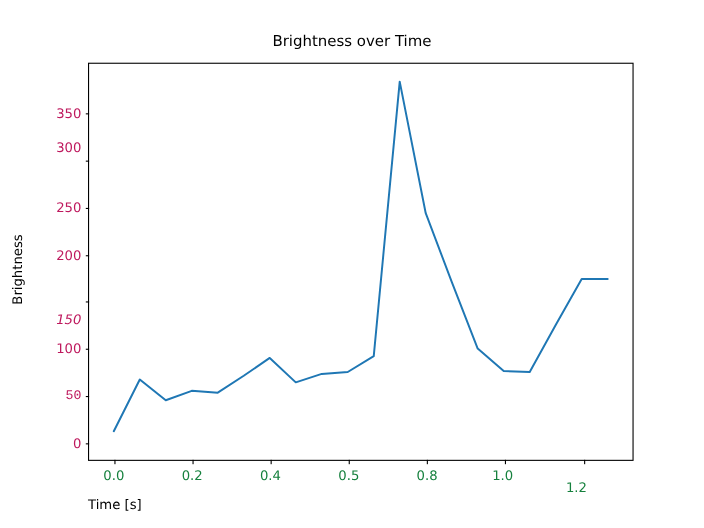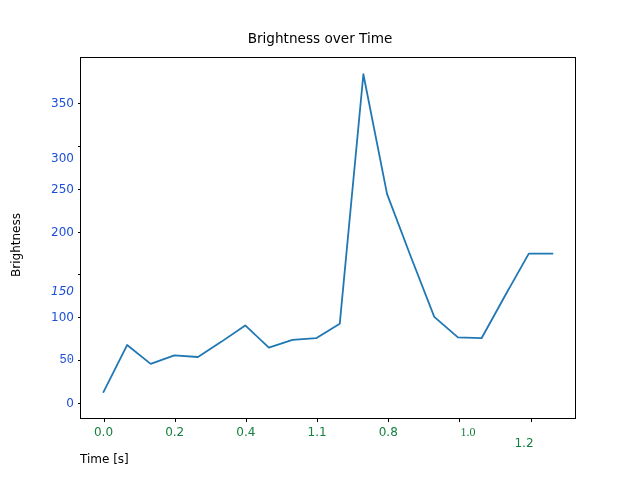--- a/index.html
+++ b/index.html
@@ -45,21 +45,21 @@
     position:absolute;
     width:3.5px;height:1px;
     background:#000000;
     left:-3.5px;
   }
   .ytick-label{
     position:absolute;
     right:calc(100% + 7px);
     transform:translateY(-50%);
     font-size:12px;
-    color:#1d4ed8;
+    color:#be185d;
     white-space:nowrap;
   }
   .xtick-mark{
     position:absolute;
     height:3.5px;width:1px;
     background:#000000;
     top:100%;
   }
   .xtick-label{
     position:absolute;
@@ -108,35 +108,35 @@
       <div class="ytick-label" style="top: 302.38px; font-family: Liberation Mono, monospace;">50</div>
       <div class="ytick-mark" style="top: 259.43px;"></div>
       <div class="ytick-label" style="top: 259.43px;">100</div>
       <div class="ytick-mark" style="top: 216.48px;"></div>
       <div class="ytick-label" style="top: 233px; font-style: italic;">150</div>
       <div class="ytick-mark" style="top: 173.53px;"></div>
       <div class="ytick-label" style="top: 173.53px;">200</div>
       <div class="ytick-mark" style="top: 130.57px;"></div>
       <div class="ytick-label" style="top: 130.57px;">250</div>
       <div class="ytick-mark" style="top: 87.62px;"></div>
-      <div class="ytick-label" style="top: 100px; margin-left: 41px;">300</div>
+      <div class="ytick-label" style="top: 76px; margin-left: 41px;">300</div>
       <div class="ytick-mark" style="top: 44.67px;"></div>
       <div class="ytick-label" style="top: 44.67px;">350</div>
       <div class="xtick-mark" style="left: 22.53px;"></div>
       <div class="xtick-label" style="left: 22.53px;">0.0</div>
       <div class="xtick-mark" style="left: 93.71px;"></div>
       <div class="xtick-label" style="left: 93.71px;">0.2</div>
       <div class="xtick-mark" style="left: 164.89px;"></div>
       <div class="xtick-label" style="left: 164.89px;">0.4</div>
       <div class="xtick-mark" style="left: 236.08px;"></div>
-      <div class="xtick-label" style="left: 236.08px;">1.1</div>
+      <div class="xtick-label" style="left: 236.08px;">0.5</div>
       <div class="xtick-mark" style="left: 307.26px;"></div>
       <div class="xtick-label" style="left: 307.26px;">0.8</div>
       <div class="xtick-mark" style="left: 378.44px;"></div>
-      <div class="xtick-label" style="left: 387px; font-family: Liberation Serif, serif;">1.0</div>
+      <div class="xtick-label" style="left: 376px;">1.0</div>
       <div class="xtick-mark" style="left: 449.62px;"></div>
       <div class="xtick-label" style="left: 443px; margin-top: 11px;">1.2</div>
     </div>
 
   <div id="xlabel">Time [s]</div>
   <div id="ylabel">Brightness</div>
 
 </div>
 
 </body></html>

